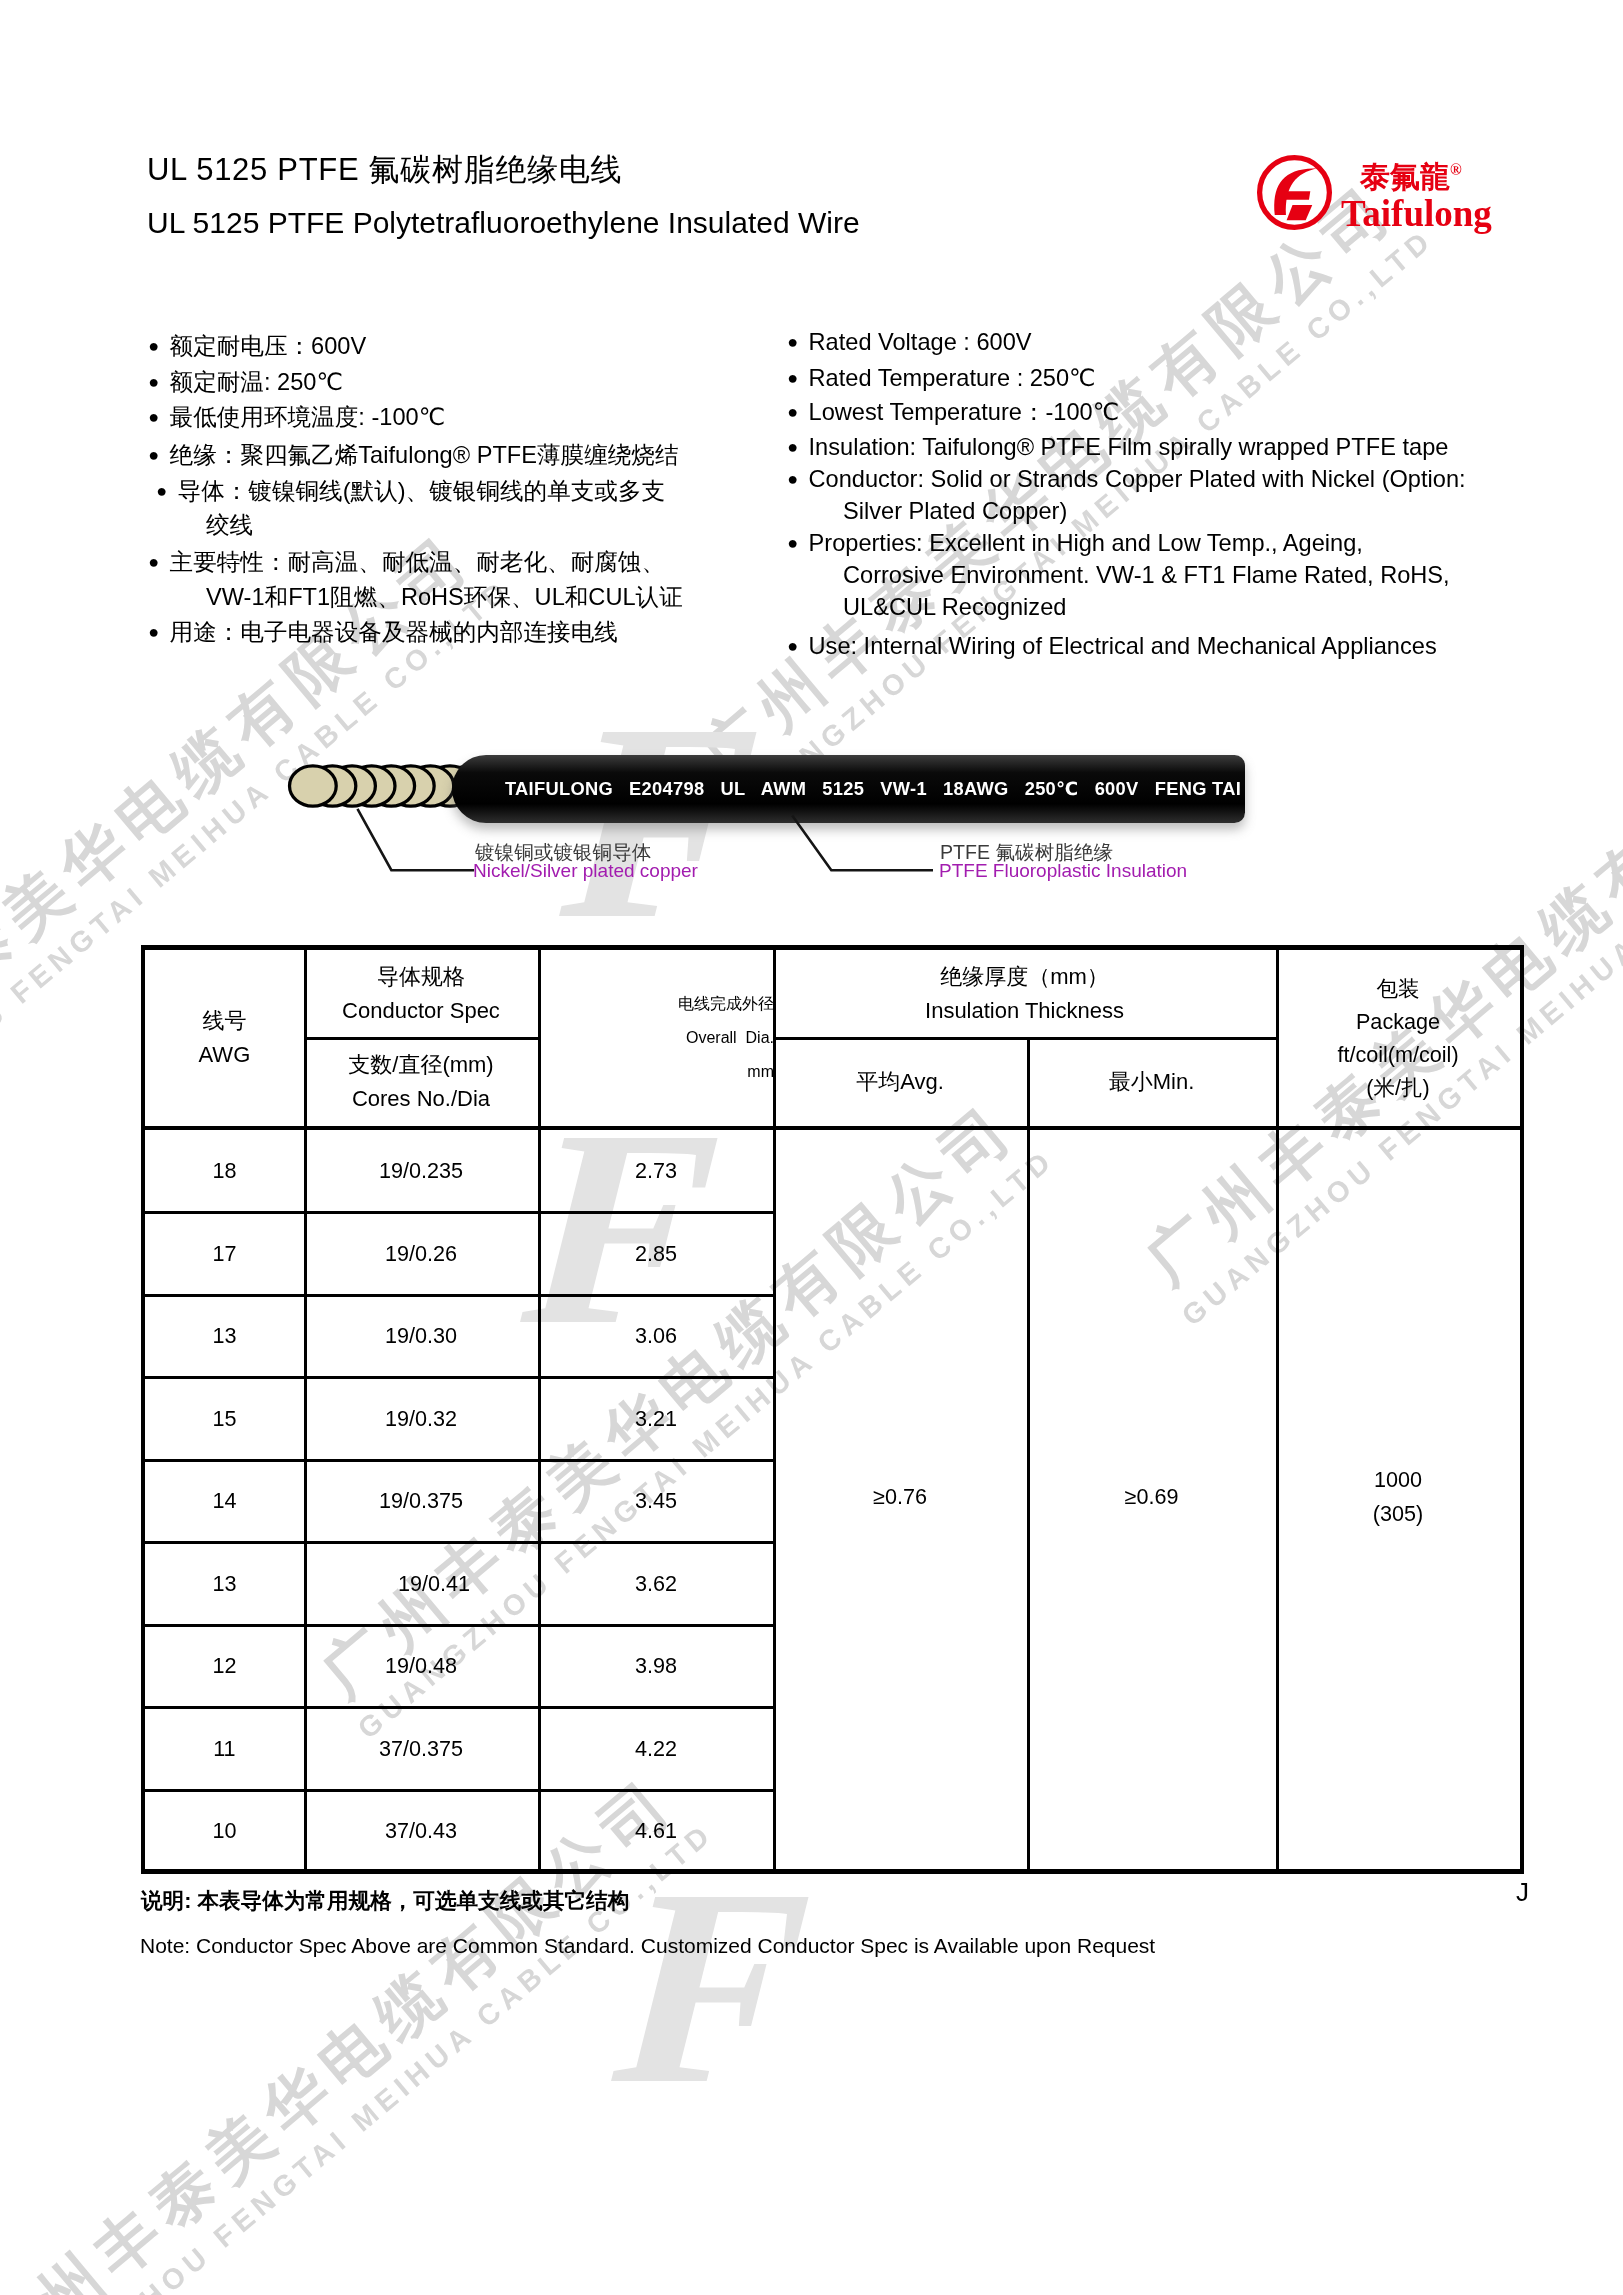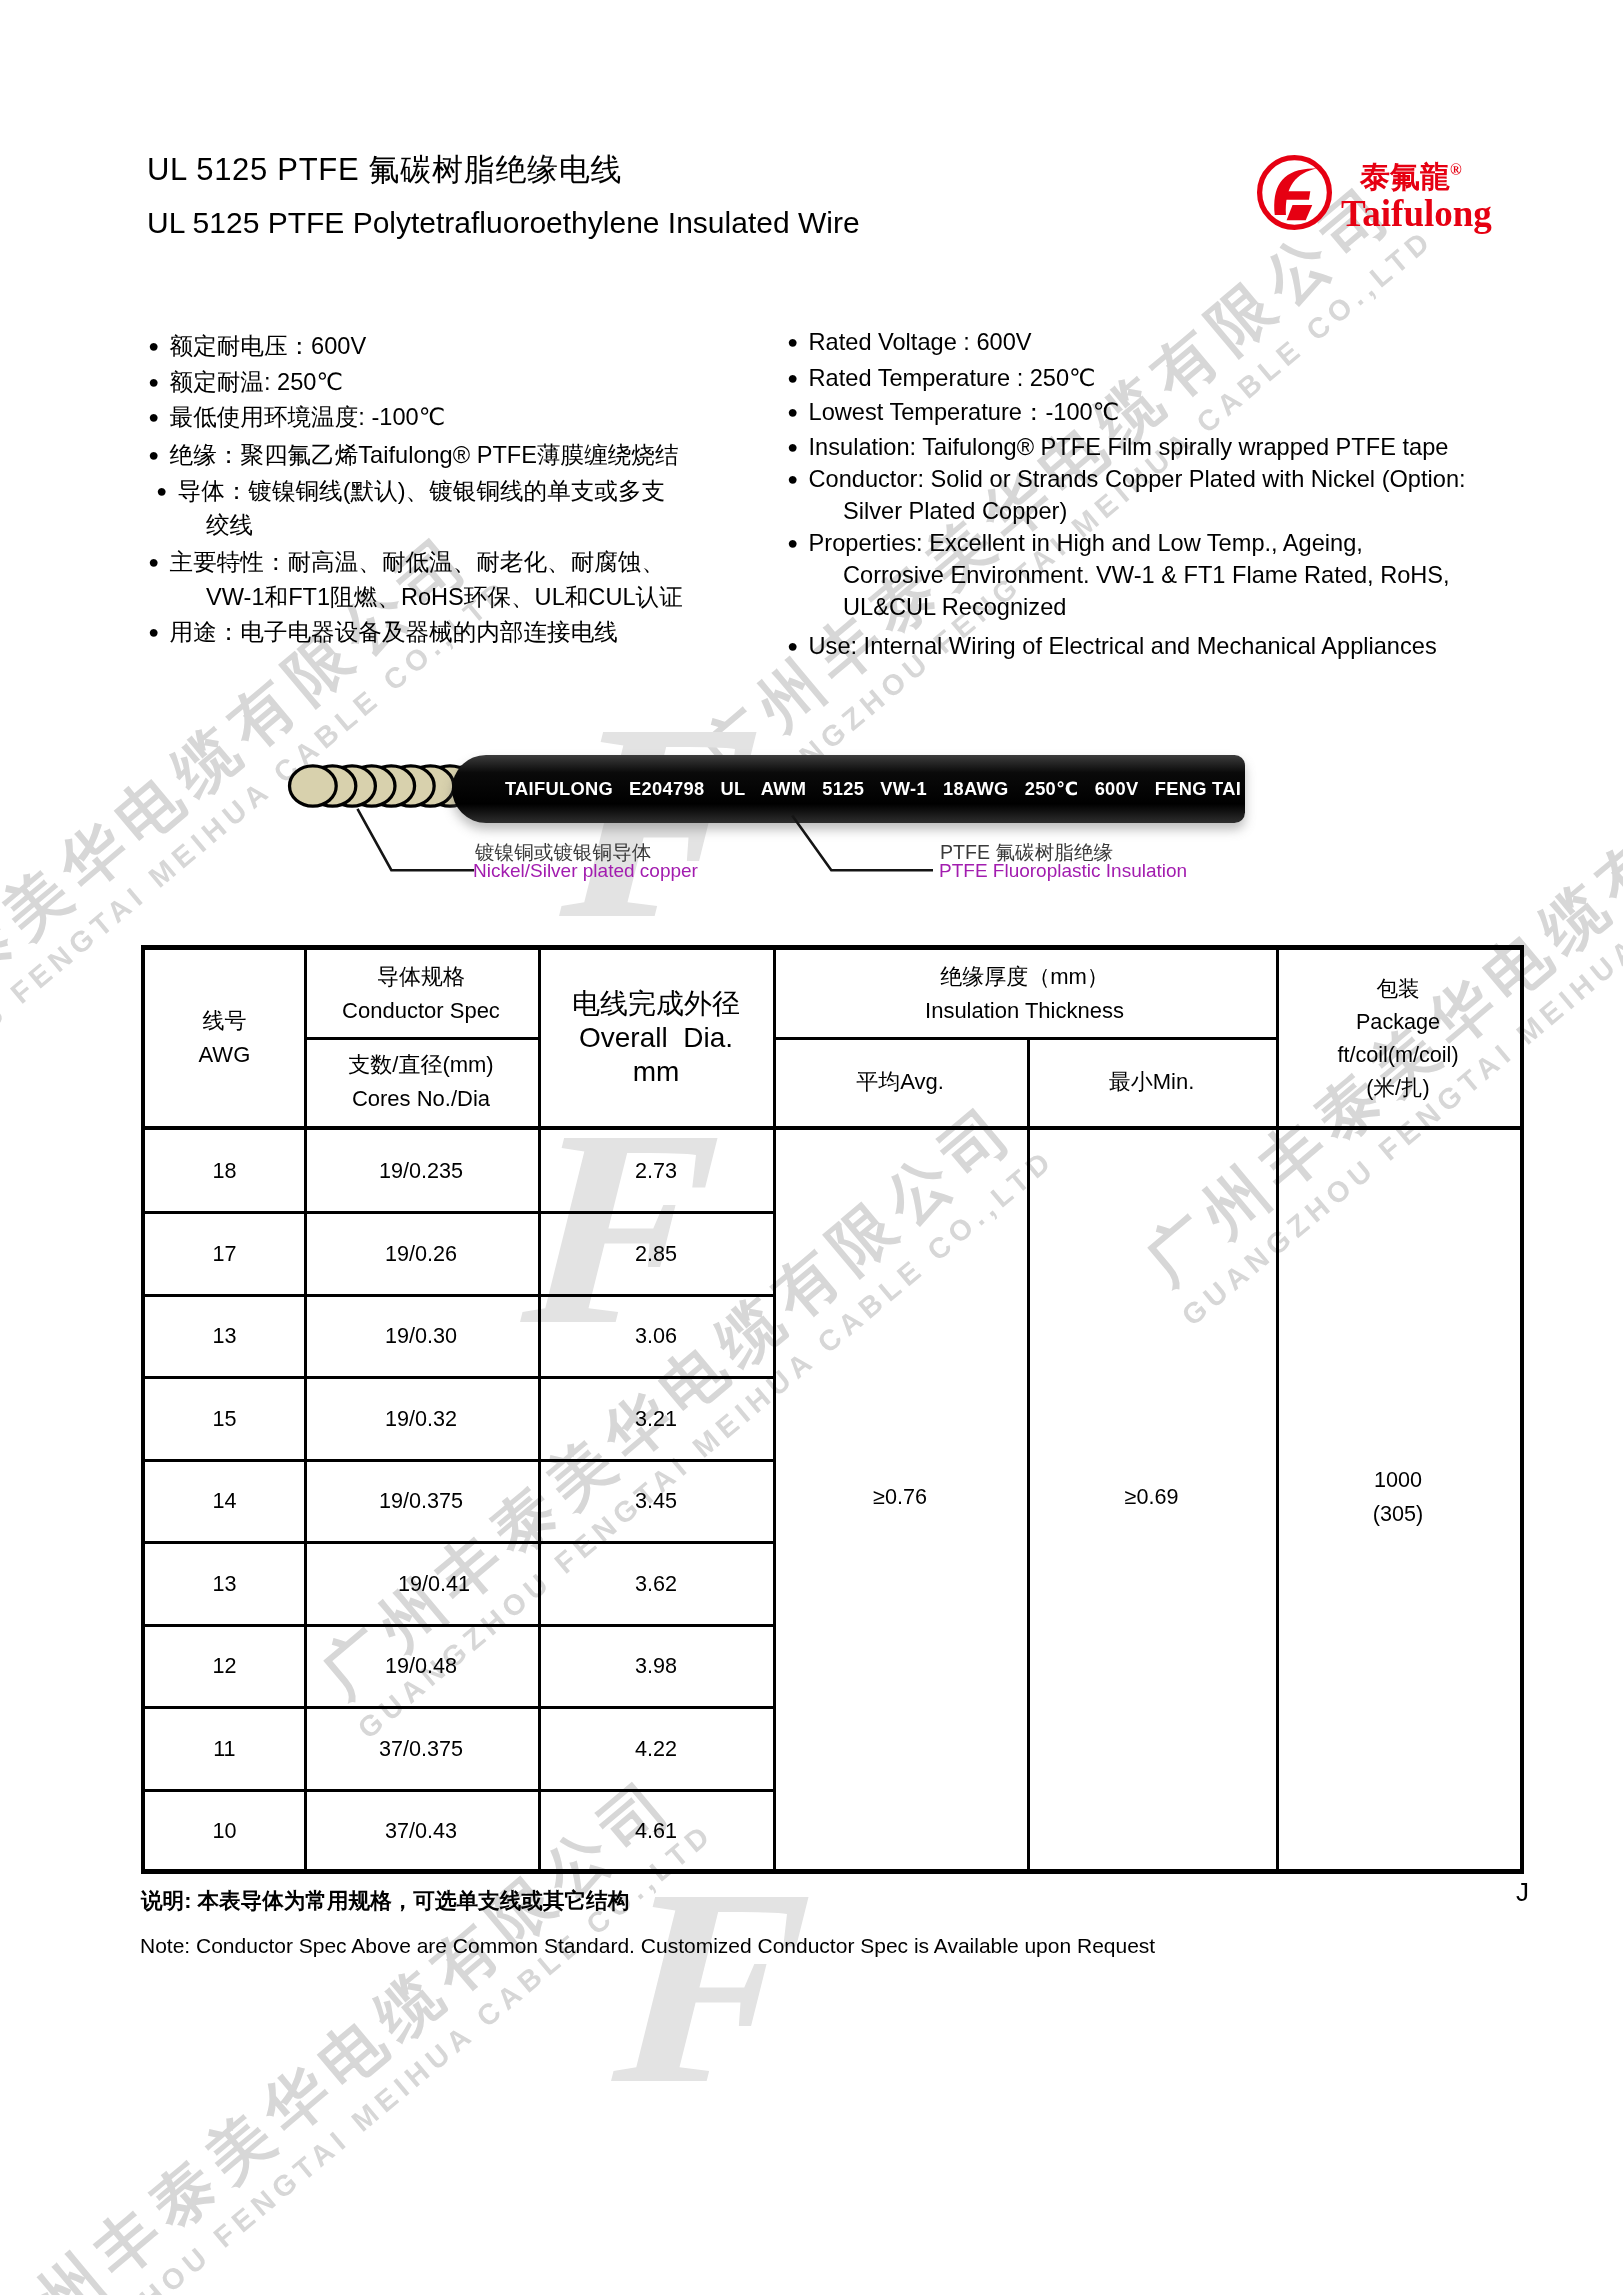--- a/index.html
+++ b/index.html
@@ -171,21 +171,21 @@
           <div style="white-space: pre;">AWG</div>
         </div>
         <div class="cell" style="left: 163px; top: 5.2px; width: 234px; height: 87px; font-size: 22px;">
           <div style="white-space: pre;">导体规格</div>
           <div style="white-space: pre;">Conductor Spec</div>
         </div>
         <div class="cell" style="left: 163px; top: 92px; width: 234px; height: 89px; font-size: 22px;">
           <div style="white-space: pre;">支数/直径(mm)</div>
           <div style="white-space: pre;">Cores No./Dia</div>
         </div>
-        <div class="cell" style="left: 397px; top: 5.2px; width: 236px; height: 176px; font-size: 28px;">
+        <div class="cell" style="left: 397px; top: 5.2px; width: 236px; height: 176px; font-size: 16px; align-items: flex-end;">
           <div style="white-space: pre;">电线完成外径</div>
           <div style="white-space: pre;">Overall  Dia.</div>
           <div style="white-space: pre;">mm</div>
         </div>
         <div class="cell" style="left: 632px; top: 5.2px; width: 503px; height: 87px; font-size: 22px;">
           <div style="white-space: pre;">绝缘厚度（mm）</div>
           <div style="white-space: pre;">Insulation Thickness</div>
         </div>
         <div class="cell" style="left: 632px; top: 92px; width: 254px; height: 89px; font-size: 22px;">
           <div style="white-space: pre;">平均Avg.</div>

